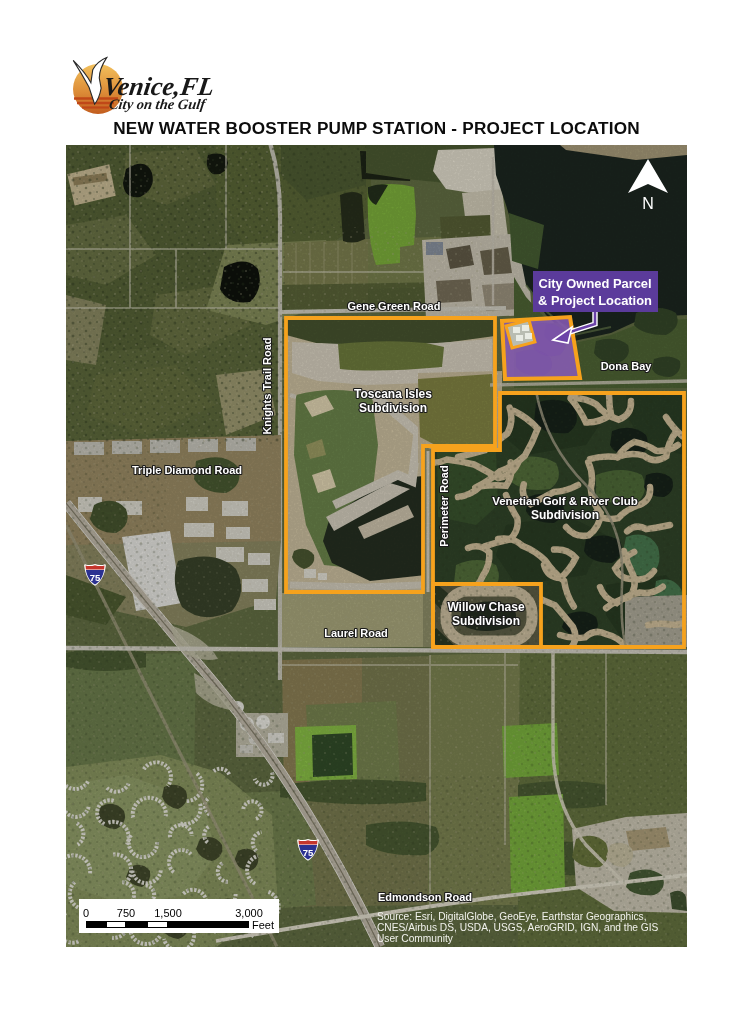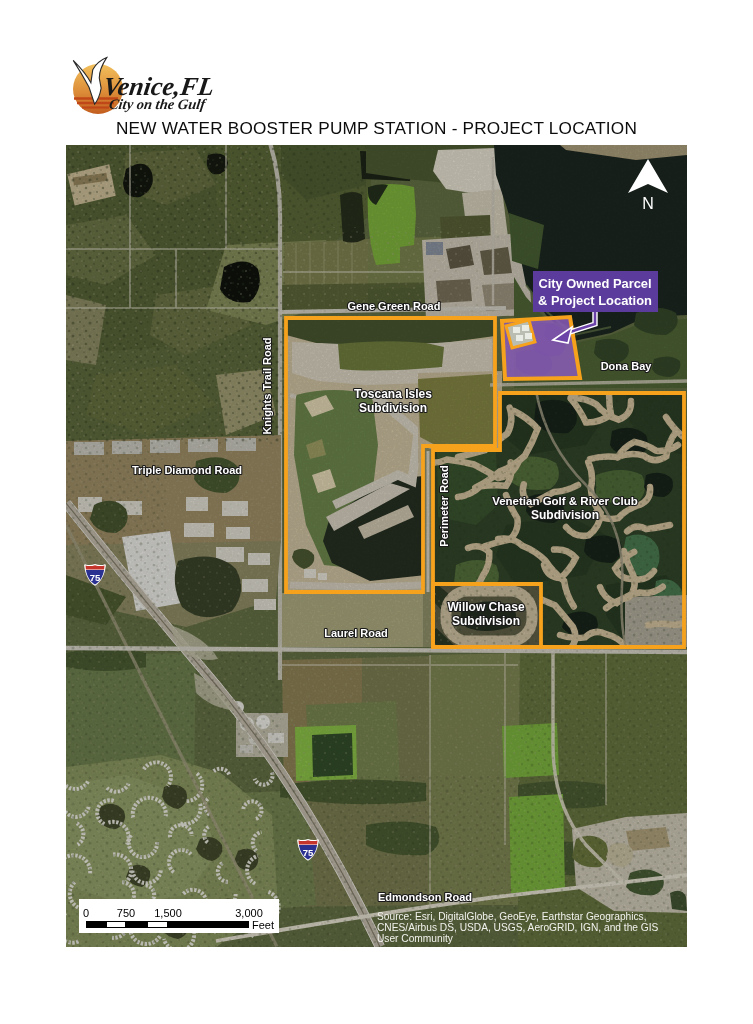--- a/index.html
+++ b/index.html
@@ -1,17 +1,17 @@
 <!DOCTYPE html>
 <html><head>
 <meta charset="utf-8">
 <style>
 html,body{margin:0;padding:0;background:#ffffff;}
 #page{position:relative;width:753px;height:1024px;background:#ffffff;overflow:hidden;font-family:"Liberation Sans",sans-serif;-webkit-font-smoothing:antialiased;}
-#title{position:absolute;left:0;top:118px;width:753px;text-align:center;font-weight:normal;font-size:17.2px;letter-spacing:0.2px;color:#0c0c0c;}
+#title{position:absolute;left:0;top:118px;width:753px;text-align:center;font-weight:bold;font-size:17.2px;letter-spacing:0.2px;color:#0c0c0c;}
 .mlbl{fill:#ffffff;font-family:"Liberation Sans",sans-serif;font-weight:bold;stroke:#1a1a1a;stroke-width:2.2px;paint-order:stroke;stroke-linejoin:round;}
 </style>
 </head>
 <body>
 <div id="page">
 
   <div style="position:absolute;left:58px;top:48px;width:185px;height:70px;">
     <svg width="185" height="70" viewBox="0 0 185 70">
       <defs>
         <linearGradient id="sun" x1="0" y1="0" x2="0" y2="1">

